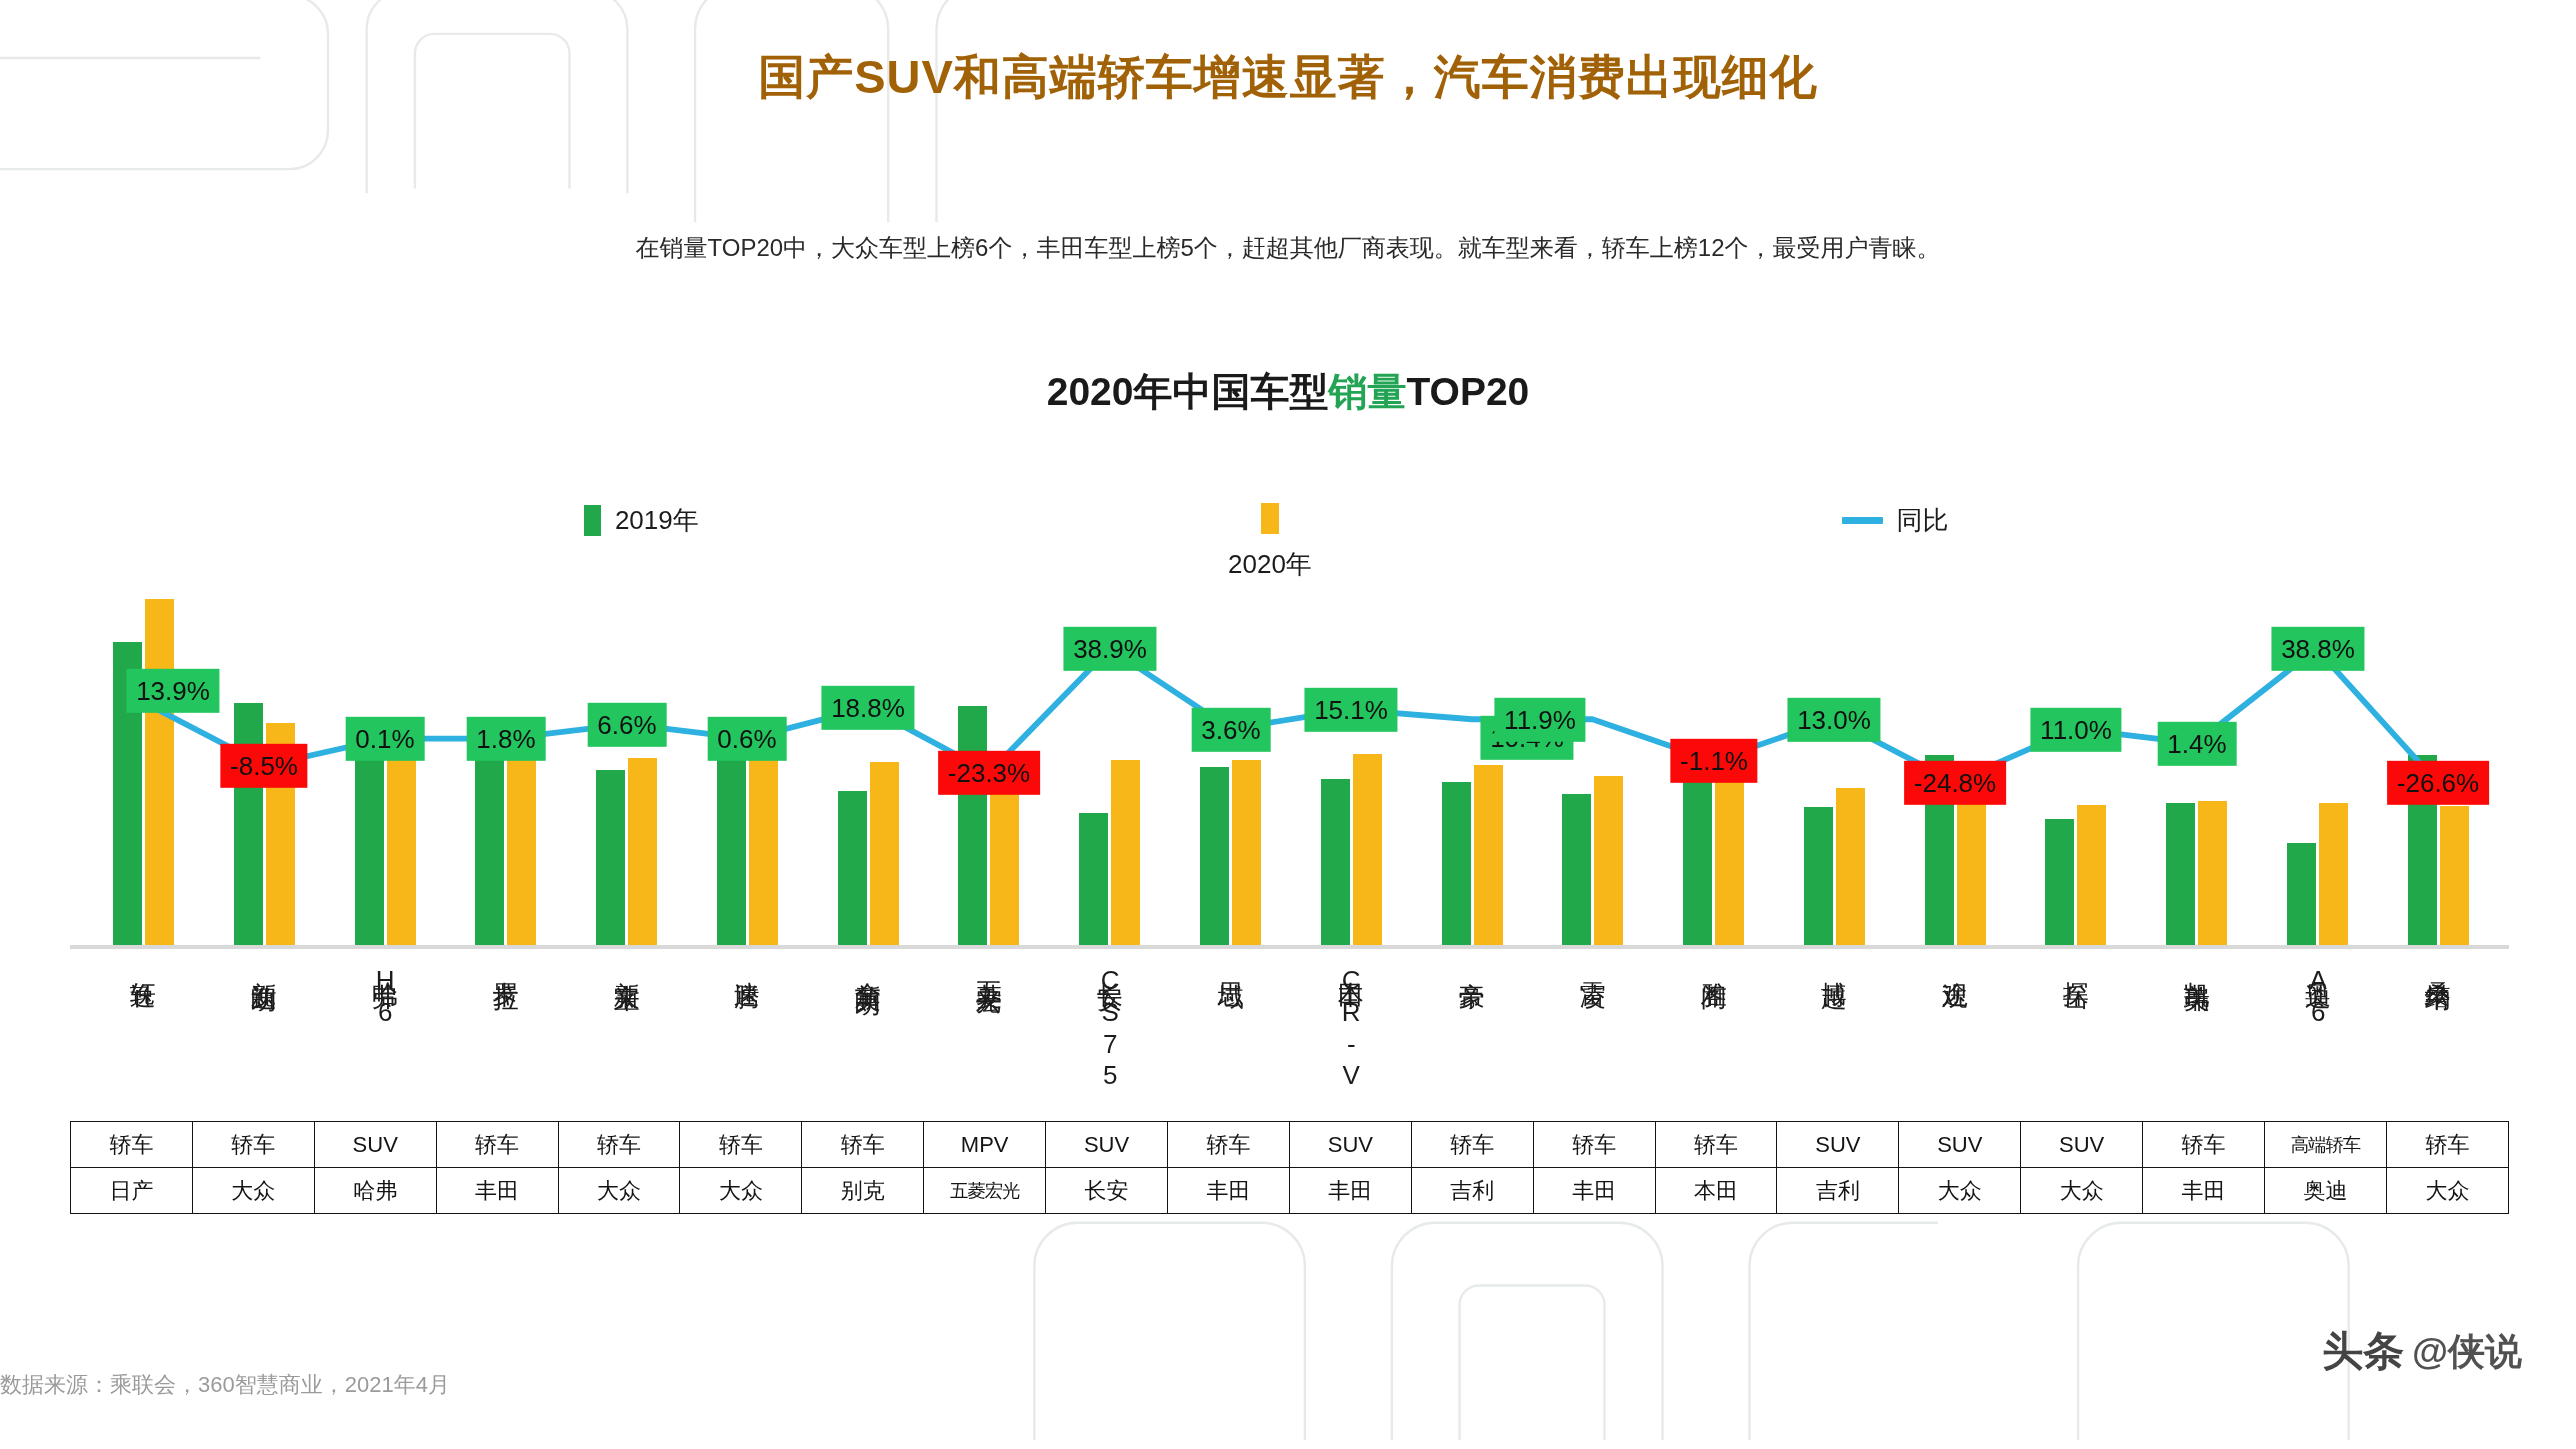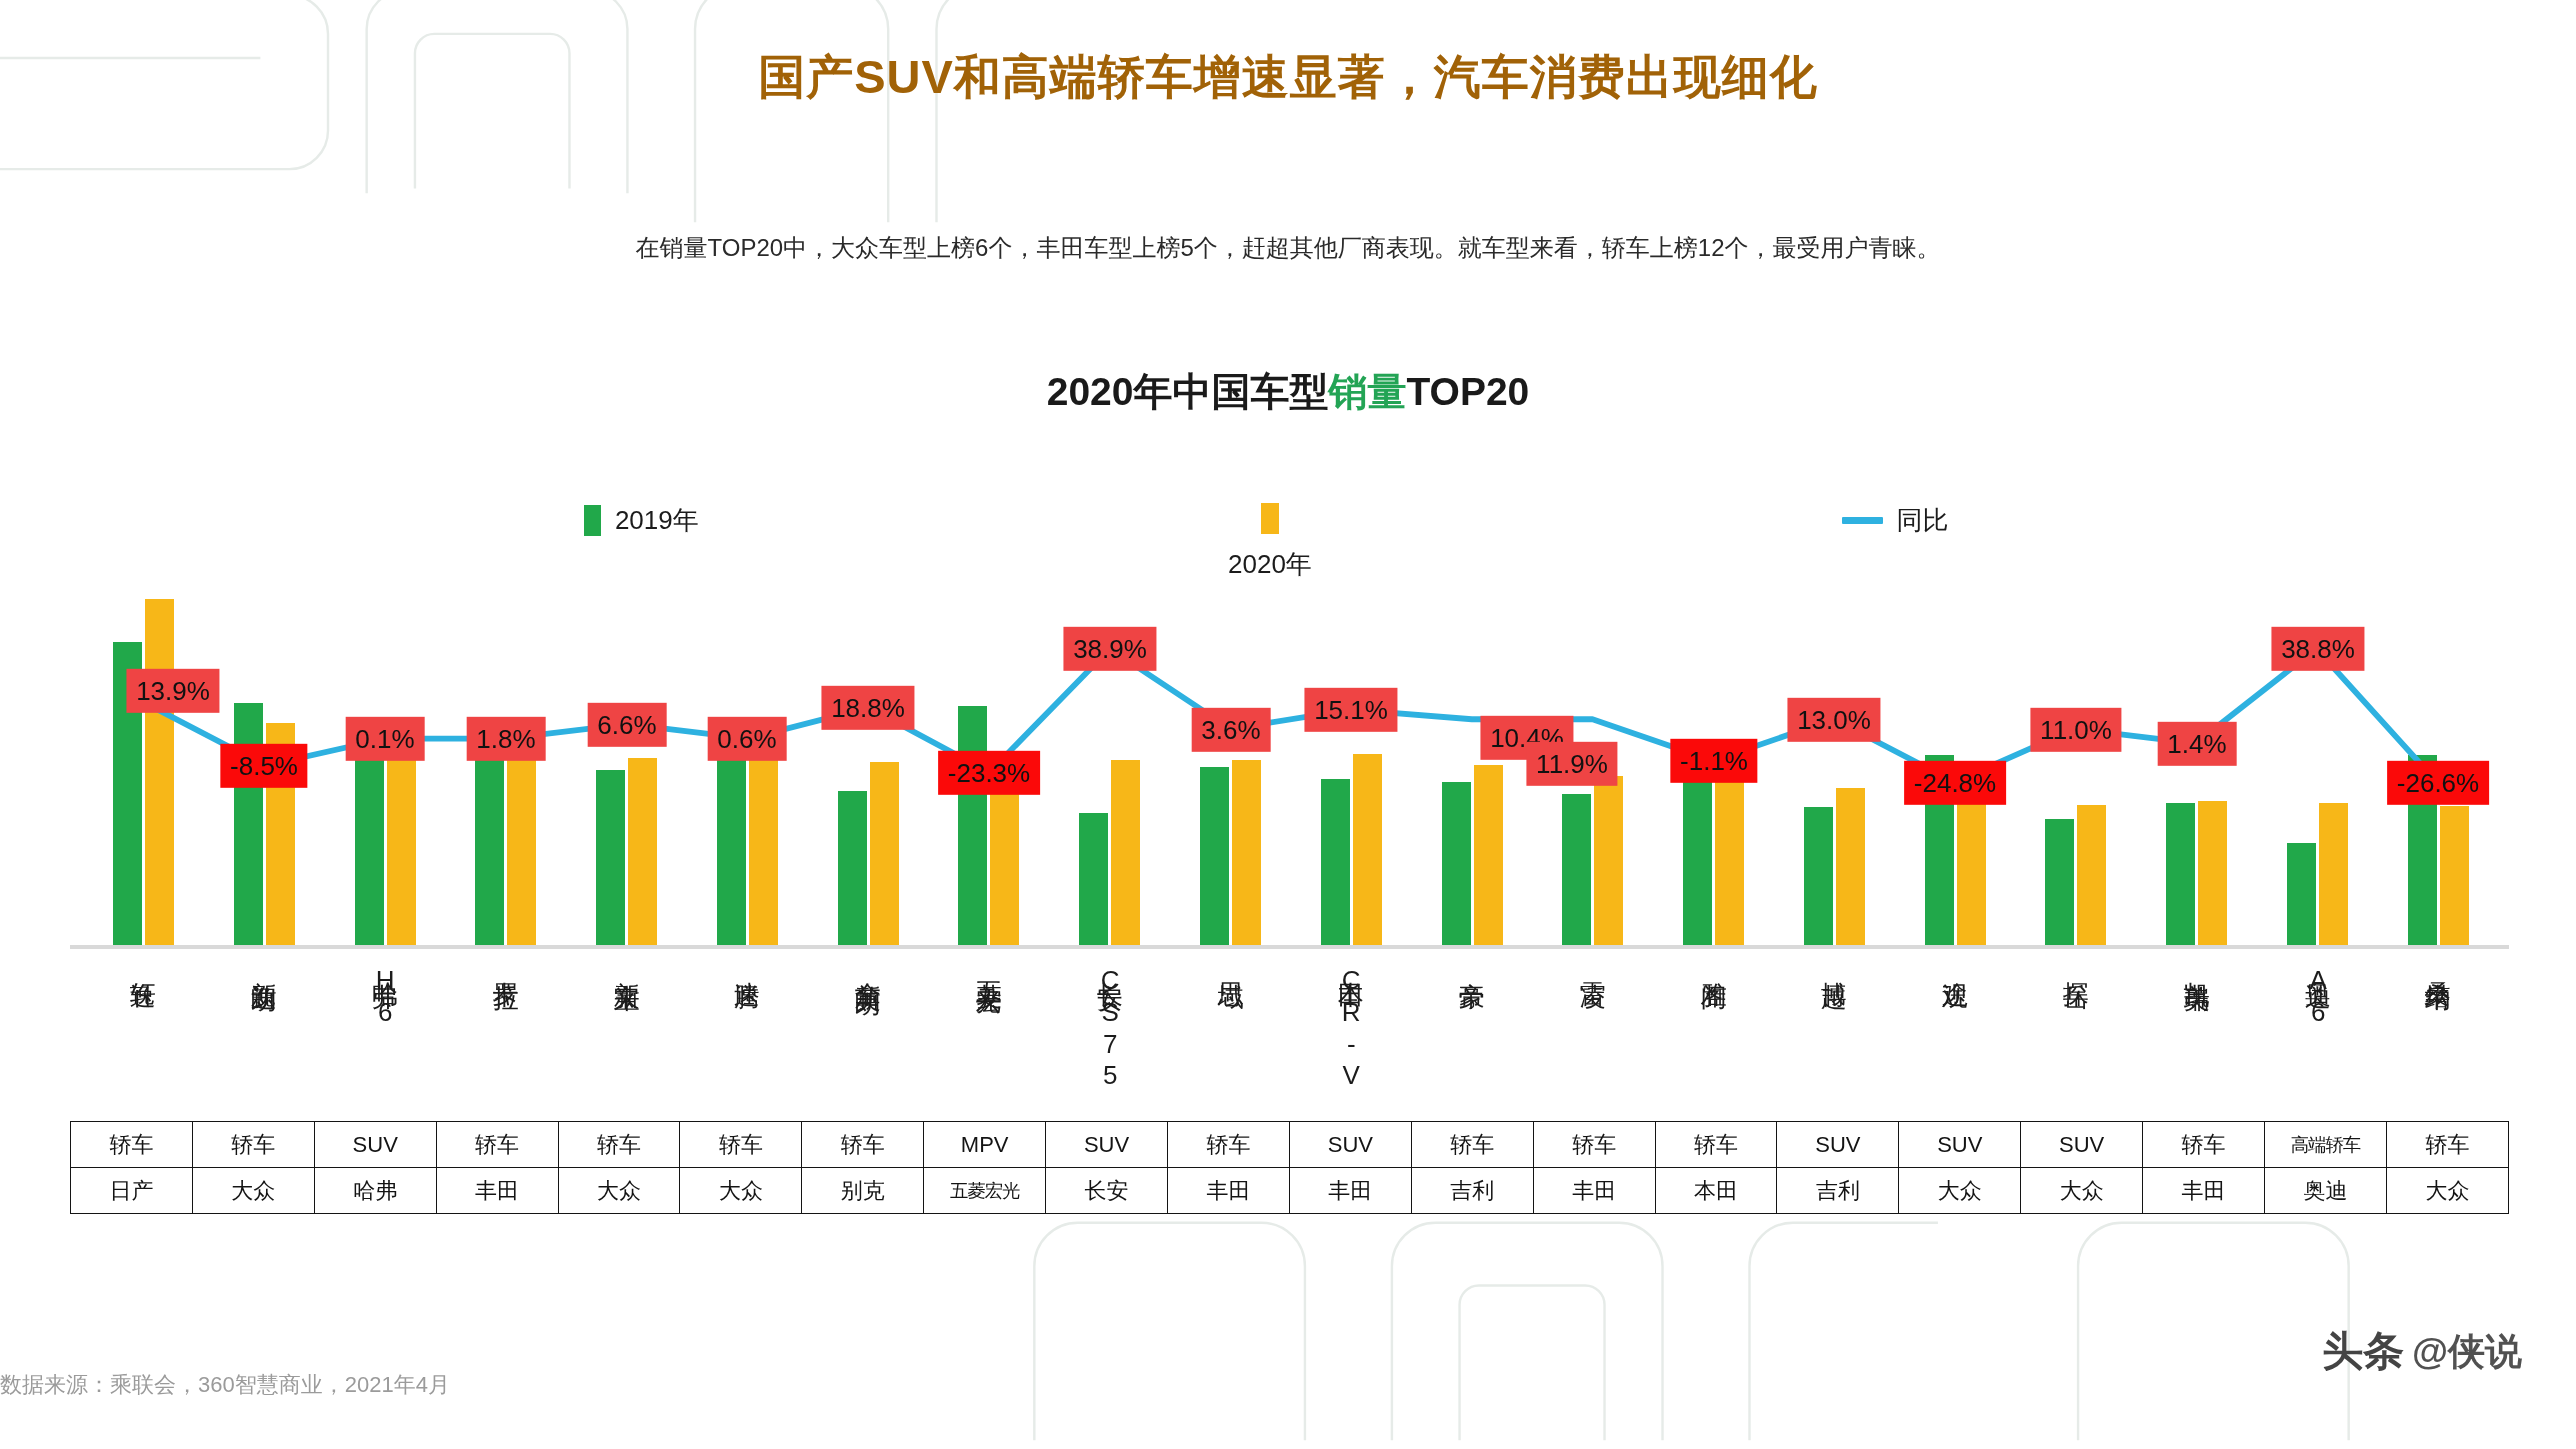--- a/index.html
+++ b/index.html
@@ -61,21 +61,21 @@
     pointer-events:none;
   }
   .pctlabel {
     position:absolute; z-index:6;
     font-size:26px; line-height:1;
     padding:8.7px 9.7px 9.7px 9.7px;
     color:#111; white-space:nowrap;
     transform:translate(-50%,-50%);
     text-align:center;
   }
-  .pctlabel.pos { background:#ef4444; }
+  .pctlabel.pos { background:#22c55e; }
   .pctlabel.neg { background:#fb0909; }
 
   
   .catlabel {
     position:absolute; top:961px; z-index:5;
     writing-mode:vertical-rl; text-orientation:upright;
     font-size:26px; letter-spacing:1.9px; color:#1c1c1c;
     transform:translateX(-50%);
     line-height:1.02;
   }
@@ -247,21 +247,21 @@
     <div class="pctlabel pos" style="left: 385px; top: 739px;">0.1%</div>
     <div class="pctlabel pos" style="left: 506px; top: 739px;">1.8%</div>
     <div class="pctlabel pos" style="left: 627px; top: 725px;">6.6%</div>
     <div class="pctlabel pos" style="left: 747px; top: 739px;">0.6%</div>
     <div class="pctlabel pos" style="left: 868px; top: 708px;">18.8%</div>
     <div class="pctlabel neg" style="left: 989px; top: 773px;">-23.3%</div>
     <div class="pctlabel pos" style="left: 1110px; top: 649px;">38.9%</div>
     <div class="pctlabel pos" style="left: 1231px; top: 730px;">3.6%</div>
     <div class="pctlabel pos" style="left: 1351px; top: 710px;">15.1%</div>
     <div class="pctlabel pos" style="left: 1527px; top: 720px; margin-top: 18px;">10.4%</div>
-    <div class="pctlabel pos" style="left: 1572px; top: 720px; margin-top: 44px;">11.9%</div>
+    <div class="pctlabel pos" style="left: 1540px; top: 720px;">11.9%</div>
     <div class="pctlabel neg" style="left: 1714px; top: 761px;">-1.1%</div>
     <div class="pctlabel pos" style="left: 1834px; top: 720px;">13.0%</div>
     <div class="pctlabel neg" style="left: 1955px; top: 783px;">-24.8%</div>
     <div class="pctlabel pos" style="left: 2076px; top: 730px;">11.0%</div>
     <div class="pctlabel pos" style="left: 2197px; top: 744px;">1.4%</div>
     <div class="pctlabel pos" style="left: 2318px; top: 649px;">38.8%</div>
     <div class="pctlabel neg" style="left: 2438px; top: 783px;">-26.6%</div>
   </div>
 <div id="cats-layer">
     <div class="catlabel" style="left: 143px;">轩逸</div>

